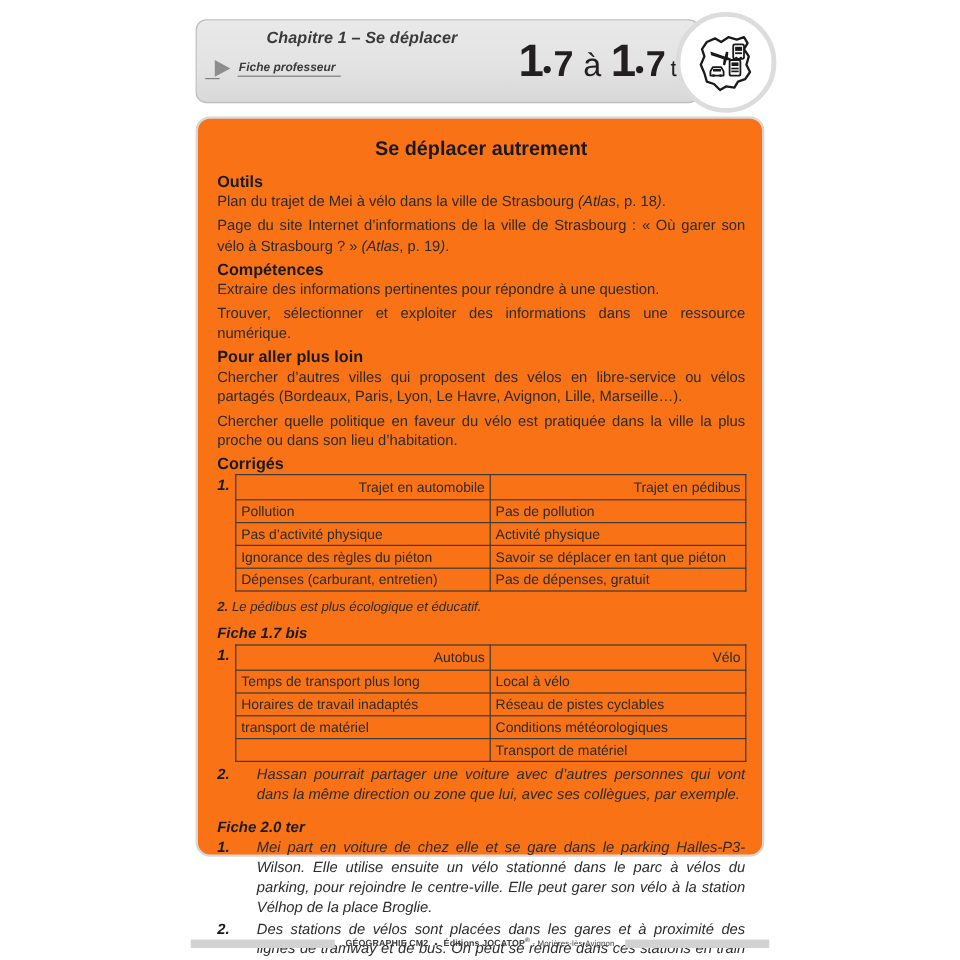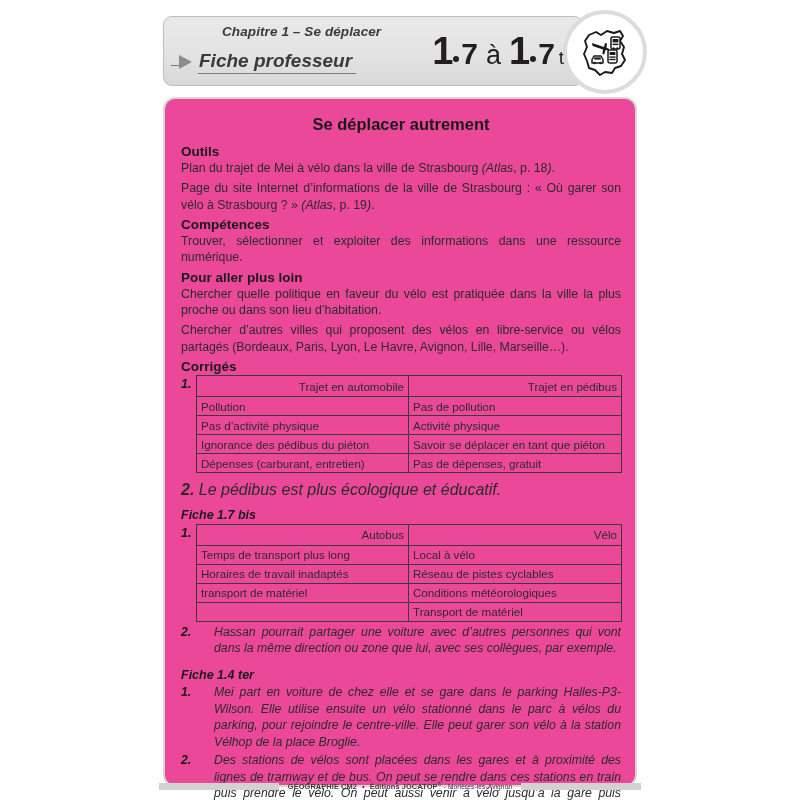--- a/index.html
+++ b/index.html
@@ -63,21 +63,21 @@
     gap: 6px;
   }
   .play-triangle {
     width: 0; height: 0;
     border-top: 7px solid transparent;
     border-bottom: 7px solid transparent;
     border-left: 13px solid #8d8d8d;
     display: block;
   }
   .fiche-label {
-    font-size: 19px;
+    font-size: 10px;
     font-style: italic;
     font-weight: bold;
     color: #3a3a3a;
     border-bottom: 1.3px solid #7d7d7d;
     padding: 0 4px 1px 1px;
     white-space: nowrap;
   }
   .fiche-underline-ext {
     position: absolute;
     left: 8px;
@@ -124,22 +124,22 @@
     align-items: center;
     justify-content: center;
   }
 
   
   .panel {
     position: absolute;
     left: 163px;
     top: 97px;
     width: 474px;
-    height: 690px;
-    background: #ec4899;
+    height: 617px;
+    background: #f97316;
     border: 2.5px solid #d7d7d7;
     border-radius: 12px;
     box-sizing: border-box;
   }
 
   .content {
     position: absolute;
     left: 16px;
     top: 12px;
     width: 440px;
@@ -205,21 +205,21 @@
     vertical-align: middle;
   }
   table.grid tr.hdr td {
     text-align: right;
     padding: 2.5px 4px;
   }
   table.grid td.c1 { width: 203px; }
   table.grid td.c2 { width: 204px; }
 
   p.answer {
-    font-size: 16px;
+    font-size: 11px;
     line-height: 1.34;
     font-style: italic;
     margin: 6px 0 0 0;
     text-align: justify;
     color: #2b2b2b;
   }
   p.answer .lead {
     font-weight: bold;
     font-style: italic;
   }
@@ -336,46 +336,47 @@
   <div class="panel">
     <div class="content">
 
       <div class="doc-title">Se déplacer autrement</div>
 
       <h3 class="sec">Outils</h3>
       <p class="body">Plan du trajet de Mei à vélo dans la ville de Strasbourg <span class="it">(Atlas</span>, p. 18<span class="it">)</span>.</p>
       <p class="body">Page du site Internet d’informations de la ville de Strasbourg : « Où garer son vélo à Strasbourg ? » <span class="it">(Atlas</span>, p. 19<span class="it">)</span>.</p>
 
       <h3 class="sec sec-gap">Compétences</h3>
+      <p class="body">Extraire des informations pertinentes pour répondre à une question.</p>
       <p class="body">Trouver, sélectionner et exploiter des informations dans une ressource numérique.</p>
 
       <h3 class="sec sec-gap">Pour aller plus loin</h3>
+      <p class="body">Chercher d’autres villes qui proposent des vélos en libre-service ou vélos partagés (Bordeaux, Paris, Lyon, Le Havre, Avignon, Lille, Marseille…).</p>
       <p class="body">Chercher quelle politique en faveur du vélo est pratiquée dans la ville la plus proche ou dans son lieu d’habitation.</p>
-      <p class="body">Chercher d’autres villes qui proposent des vélos en libre-service ou vélos partagés (Bordeaux, Paris, Lyon, Le Havre, Avignon, Lille, Marseille…).</p>
 
       <h3 class="sec sec-gap">Corrigés</h3>
 
       <div class="numbered-table-row">
         <span class="q-num">1.</span>
         <table class="grid">
           <tbody>
               <tr class="hdr">
             <td class="c1">Trajet en automobile</td>
             <td class="c2">Trajet en pédibus</td>
           </tr>
           <tr>
             <td class="c1">Pollution</td>
             <td class="c2">Pas de pollution</td>
           </tr>
           <tr>
             <td class="c1">Pas d’activité physique</td>
             <td class="c2">Activité physique</td>
           </tr>
           <tr>
-            <td class="c1">Ignorance des pédibus du piéton</td>
+            <td class="c1">Ignorance des règles du piéton</td>
             <td class="c2">Savoir se déplacer en tant que piéton</td>
           </tr>
           <tr>
             <td class="c1">Dépenses (carburant, entretien)</td>
             <td class="c2">Pas de dépenses, gratuit</td>
           </tr>
         </tbody>
           </table>
       </div>
       <p class="answer"><span class="lead">2.</span> <span>Le pédibus est plus écologique et éducatif.</span></p>
@@ -408,21 +409,21 @@
         </tbody>
           </table>
       </div>
       <div class="ans-list">
         <div class="ans-item">
           <span class="lead">2.</span>
           <span class="txt">Hassan pourrait partager une voiture avec d’autres personnes qui vont dans la même direction ou zone que lui, avec ses collègues, par exemple.</span>
         </div>
       </div>
 
-      <div class="fiche-head" style="margin-top:12px">Fiche 1.4 ter</div>
+      <div class="fiche-head" style="margin-top:12px">Fiche 2.0 ter</div>
       <div class="ans-list">
         <div class="ans-item">
           <span class="lead">1.</span>
           <span class="txt">Mei part en voiture de chez elle et se gare dans le parking Halles-P3-Wilson. Elle utilise ensuite un vélo stationné dans le parc à vélos du parking, pour rejoindre le centre-ville. Elle peut garer son vélo à la station Vélhop de la place Broglie.</span>
         </div>
         <div class="ans-item">
           <span class="lead">2.</span>
           <span class="txt">Des stations de vélos sont placées dans les gares et à proximité des lignes de tramway et de bus. On peut se rendre dans ces stations en train puis prendre le vélo. On peut aussi venir à vélo jusqu’à la gare puis prendre le tramway ou le bus pour se rendre au centre-ville.</span>
         </div>
 

